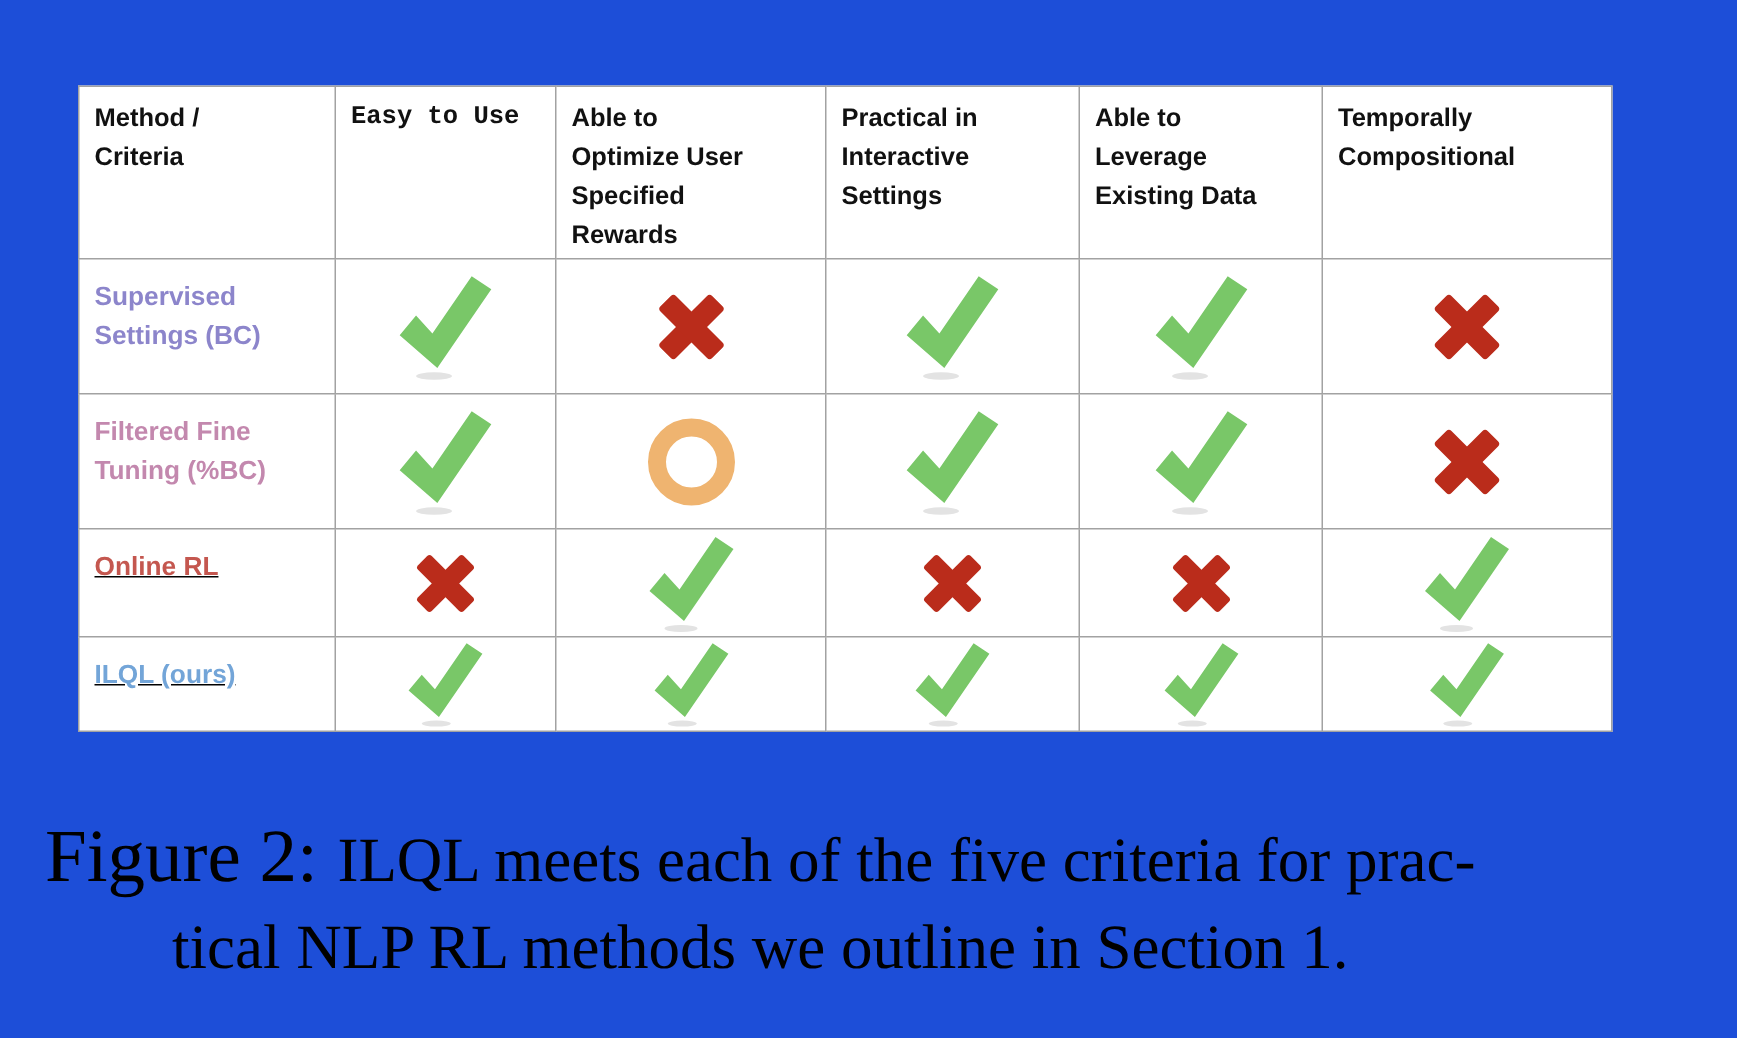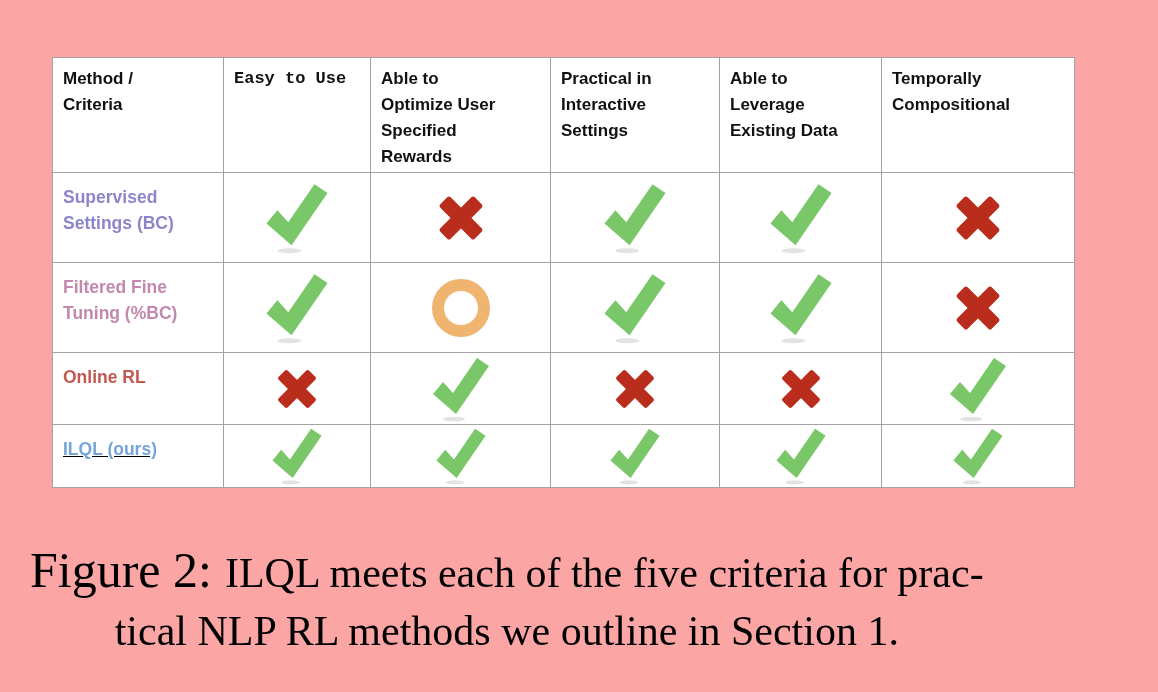--- a/index.html
+++ b/index.html
@@ -1,20 +1,20 @@
 <!DOCTYPE html>
 <html><head>
 <meta charset="utf-8">
 <style>
   html,body{margin:0;padding:0;}
   body{
     width:1158px;height:692px;background:#ffffff;position:relative;overflow:hidden;
     font-family:"Liberation Sans", sans-serif;
   }
-  .page{position:absolute;inset:0;background:#fca5a5;}
+  .page{position:absolute;inset:0;background:#1d4ed8;}
 
   table.criteria-table{
     position:absolute;left:52px;top:57px;
     border-collapse:collapse;table-layout:fixed;background:#ffffff;
   }
   .criteria-table th,.criteria-table td{
     border:1.5px solid #a2a2a2;box-sizing:border-box;
   }
   .criteria-table thead tr{height:115px;}
   .criteria-table thead th{
@@ -111,21 +111,21 @@
       <ellipse cx="25" cy="63" rx="11" ry="2.3" fill="#e3e3e3"></ellipse>
       <polygon points="14,26 24,37 48,2 60,10 27,58 4,38" fill="#79c768"></polygon>
     </svg></td>
           <td class="mark"><svg width="52" height="52" viewBox="0 0 64 64">
       <g fill="#ba2c1b" transform="rotate(45 32 32)">
         <rect x="23" y="2" width="18" height="60" rx="3"></rect>
         <rect x="2" y="23" width="60" height="18" rx="3"></rect>
       </g>
     </svg></td>
         </tr>
-        <tr style="height: 72px;">
+        <tr style="height: 72px; text-decoration: underline;">
           <th class="rowlabel" style="color: rgb(196, 87, 79);">Online RL</th>
           <td class="mark"><svg width="46" height="46" viewBox="0 0 64 64">
       <g fill="#ba2c1b" transform="rotate(45 32 32)">
         <rect x="23" y="2" width="18" height="60" rx="3"></rect>
         <rect x="2" y="23" width="60" height="18" rx="3"></rect>
       </g>
     </svg></td>
           <td class="mark"><svg width="66" height="66" viewBox="0 0 64 66">
       <ellipse cx="25" cy="63" rx="11" ry="2.3" fill="#e3e3e3"></ellipse>
       <polygon points="14,26 24,37 48,2 60,10 27,58 4,38" fill="#79c768"></polygon>

